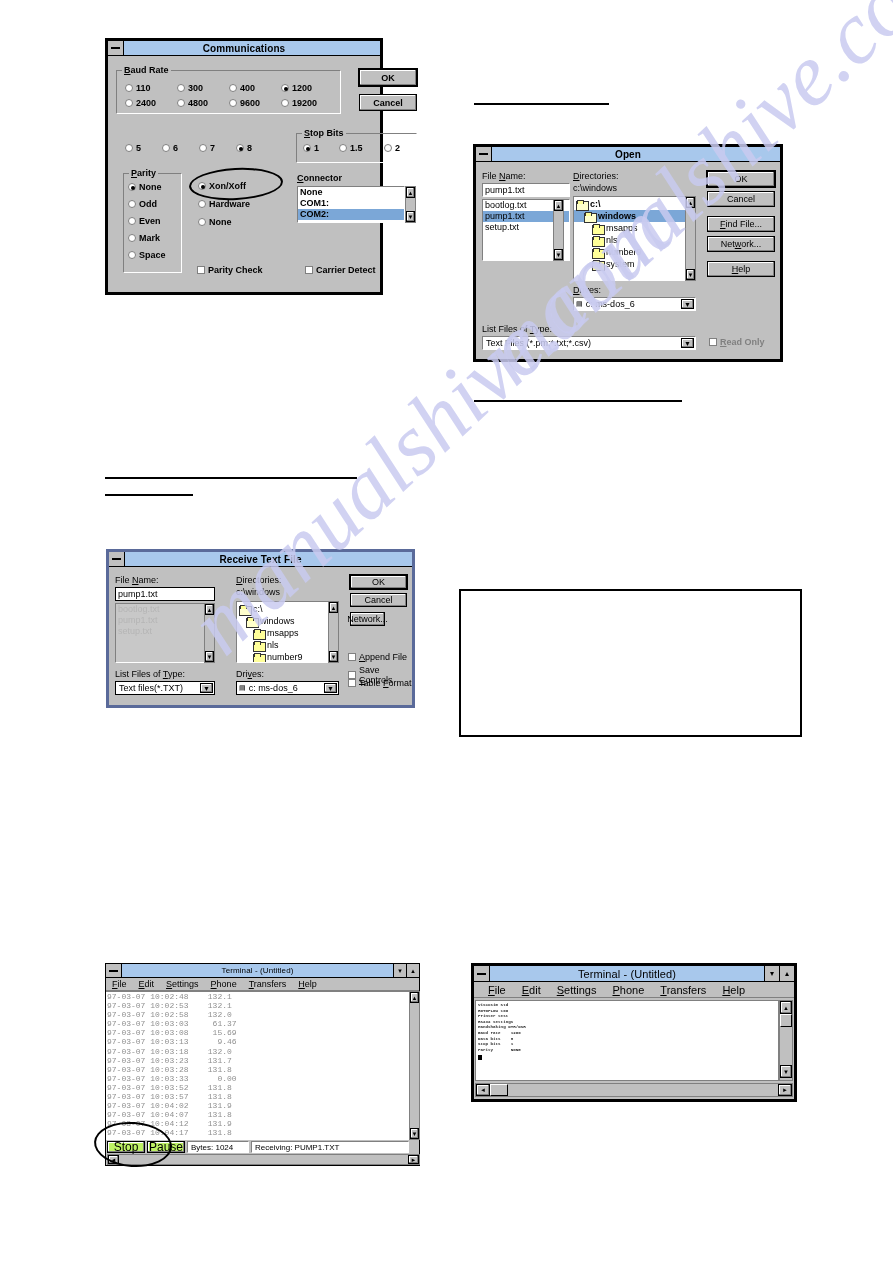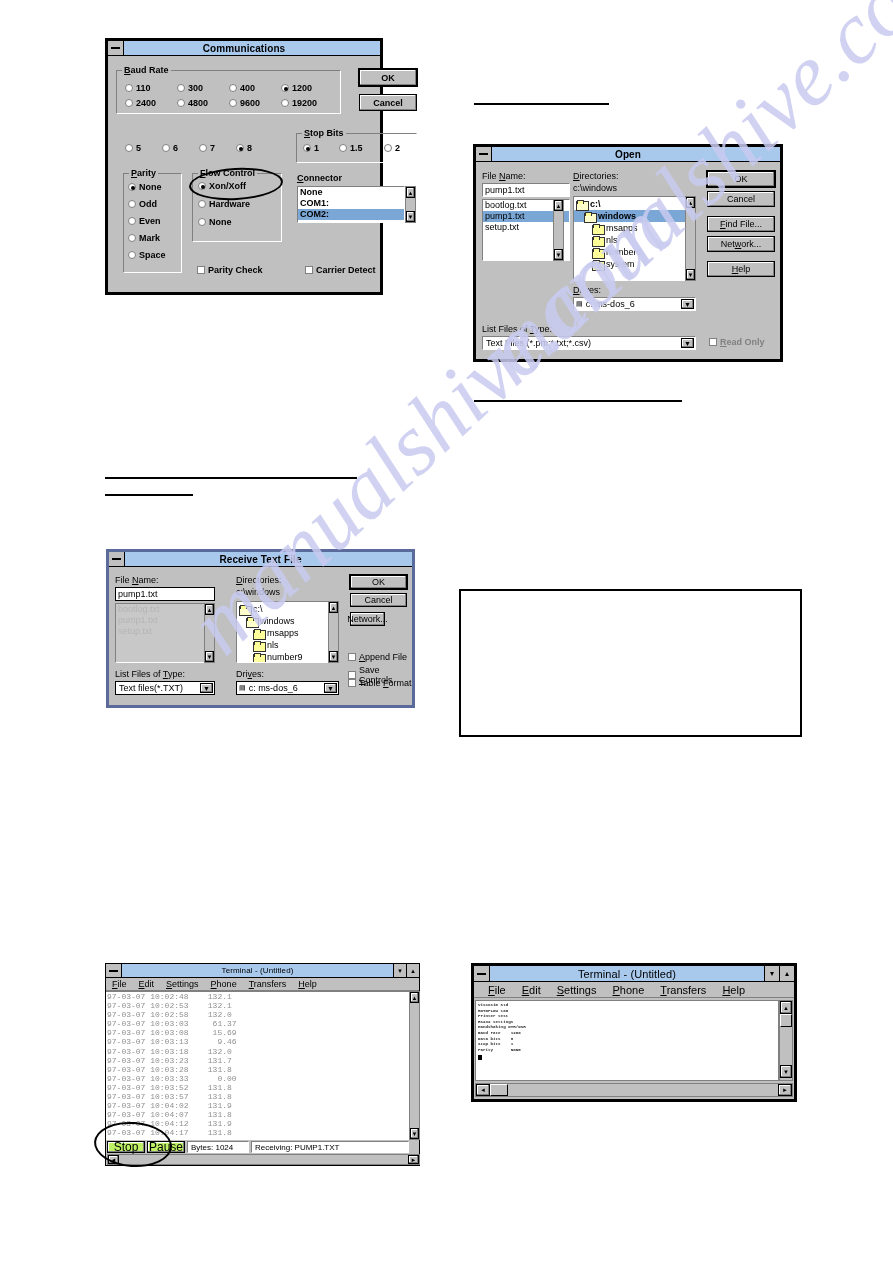--- a/index.html
+++ b/index.html
@@ -255,23 +255,20 @@
     </div>
     <div class="radio" style="left:21px; top:193px;">
       <span class="dot"></span>
         <span>Mark</span>
     </div>
     <div class="radio" style="left:21px; top:210px;">
       <span class="dot"></span>
         <span>Space</span>
     </div>
 
-    <div class="group" style="left:85px; top:133px; width:90px; height:69px;">
-      <div class="glabel"><span class="u">F</span>low Control</div>
-    </div>
     <div class="radio sel" style="left:91px; top:141px;">
       <span class="dot"></span>
         <span>Xon/Xoff</span>
     </div>
     <div class="radio" style="left:91px; top:159px;">
       <span class="dot"></span>
         <span>Hardware</span>
     </div>
     <div class="radio" style="left:91px; top:177px;">
       <span class="dot"></span>

